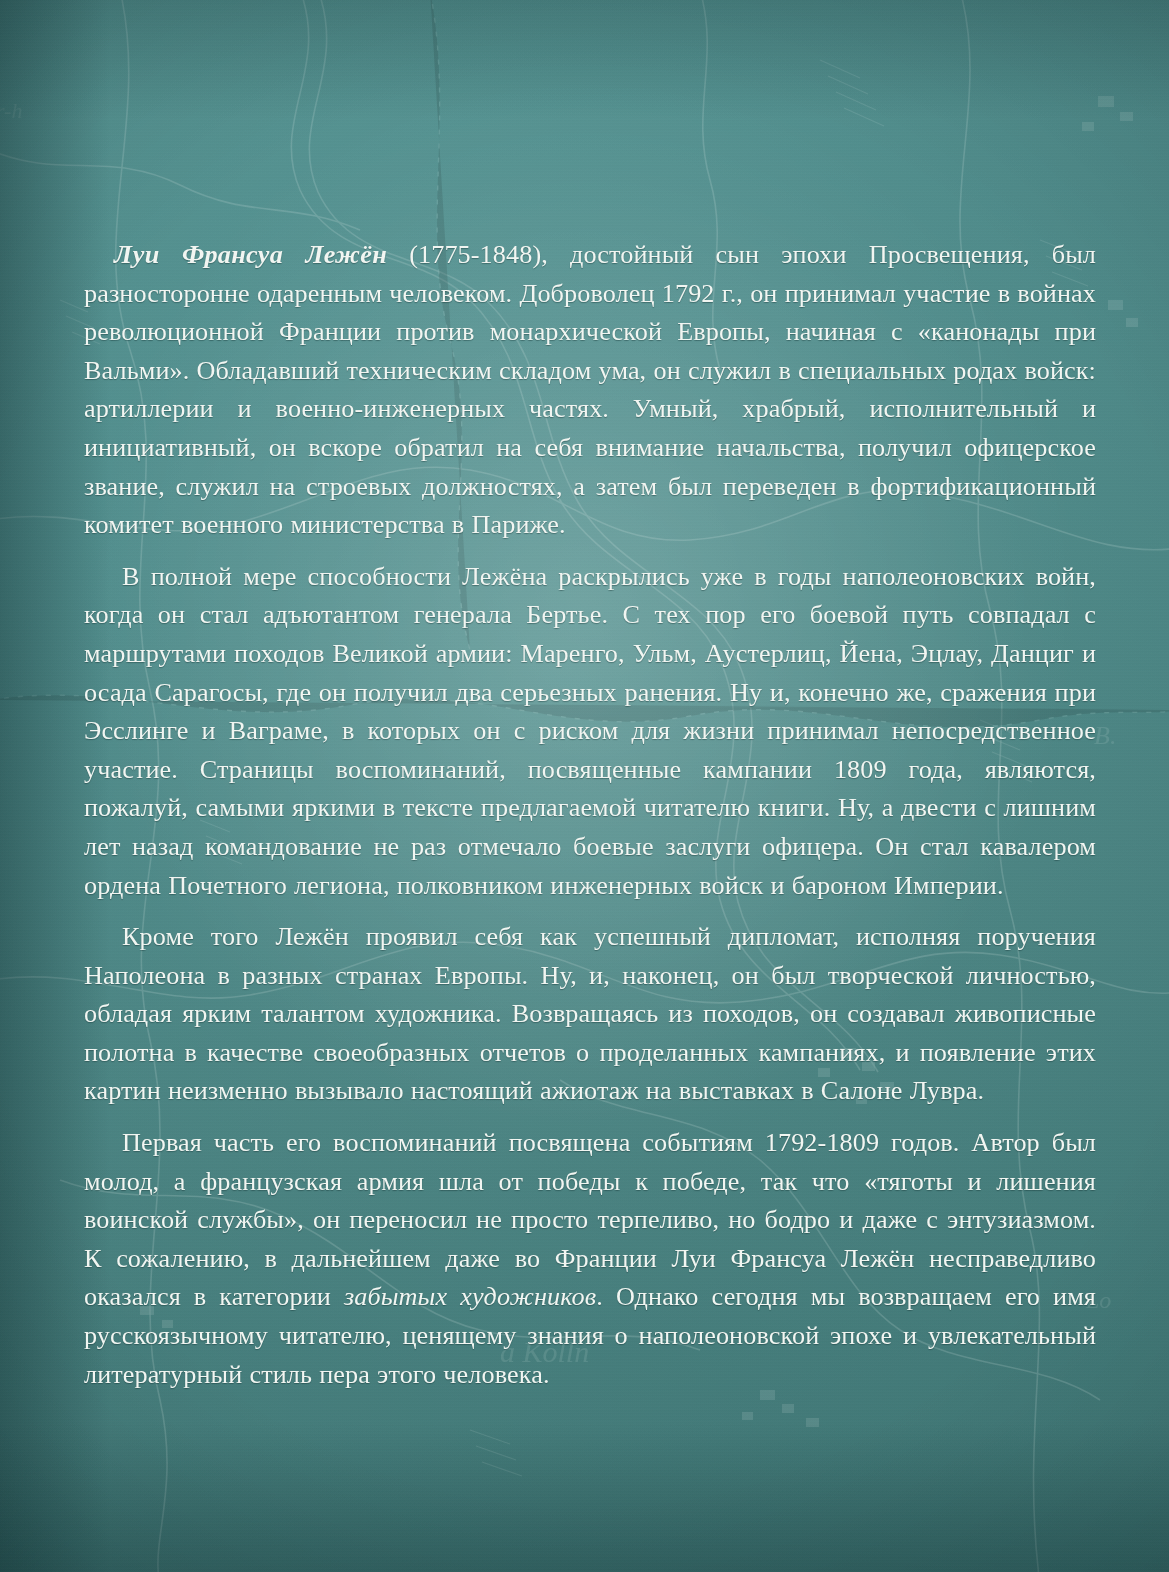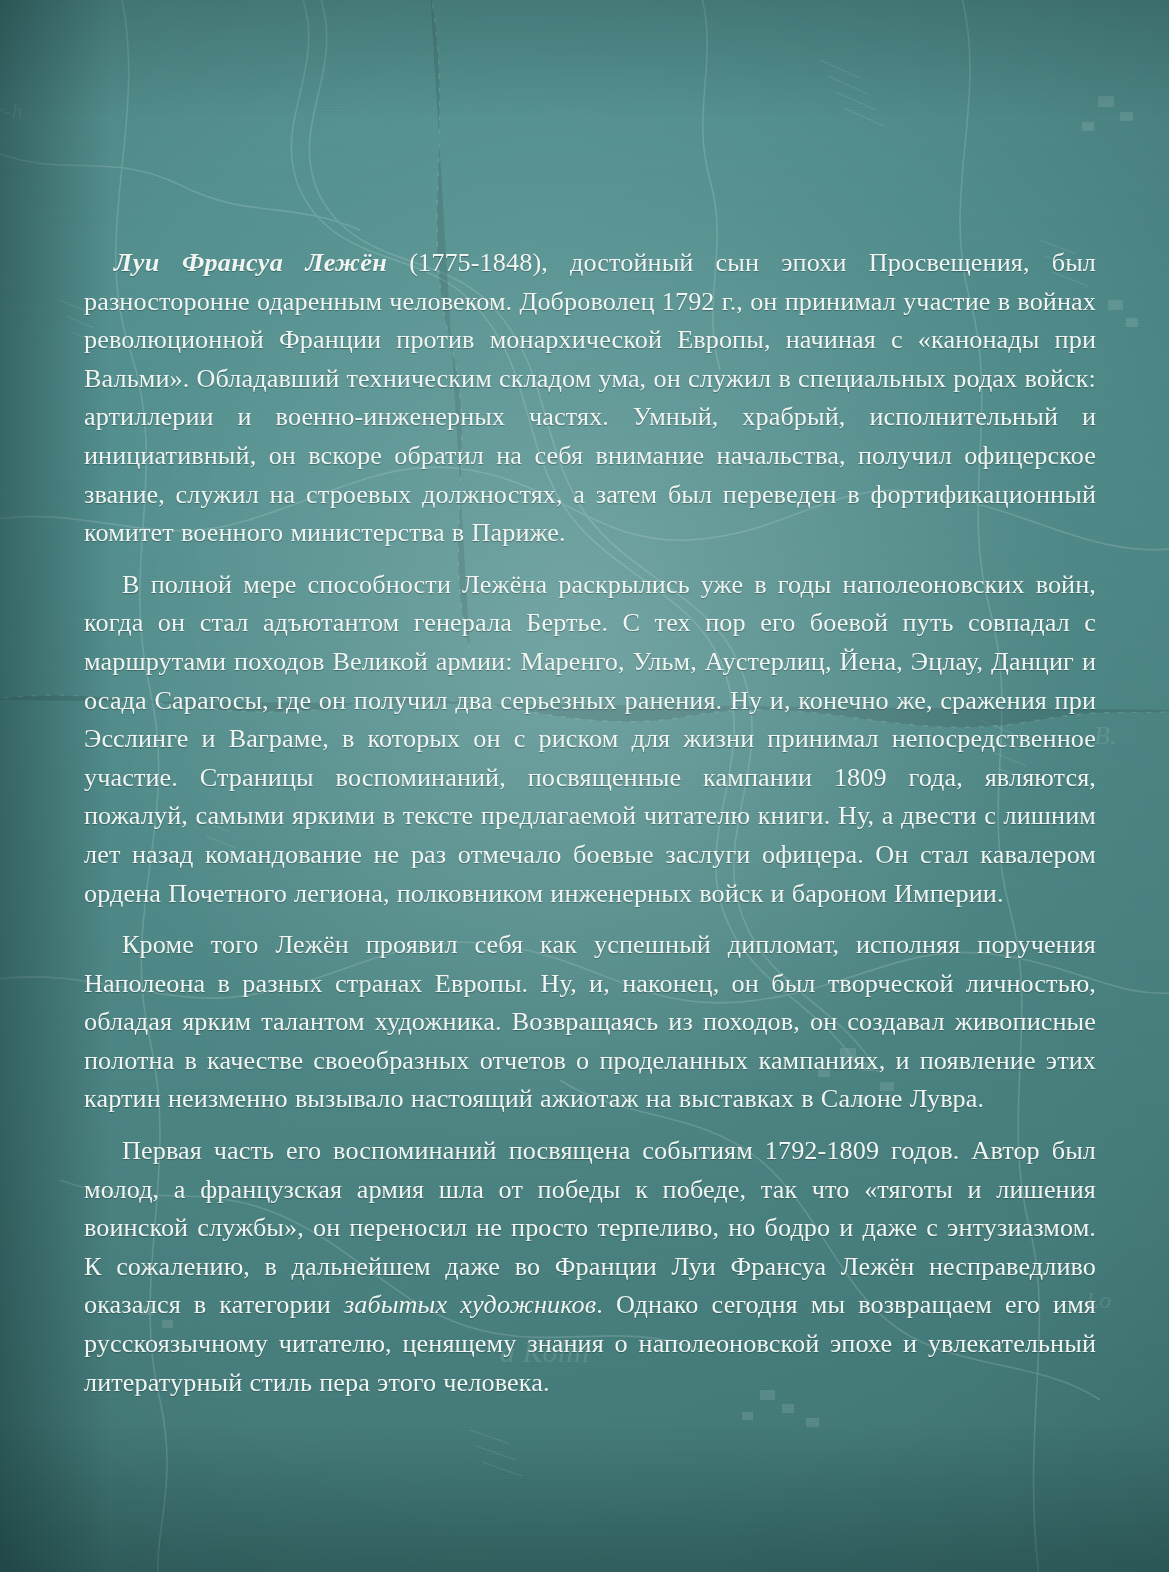--- a/index.html
+++ b/index.html
@@ -66,21 +66,21 @@
     left: 0; right: 0; top: 0;
     height: 120px;
     background: linear-gradient(180deg, rgba(10,38,40,0.20) 0%, rgba(10,38,40,0.0) 100%);
     pointer-events: none;
   }
 
   
   .blurb {
     position: absolute;
     left: 84px;
-    top: 244px;
+    top: 236px;
     width: 1012px;
   }
   .para {
     color: #f2f6f2;
     font-size: 26.2px;
     line-height: 38.6px;
     text-align: justify;
     text-indent: 38px;
     margin: 0 0 13px 0;
     letter-spacing: 0.1px;

